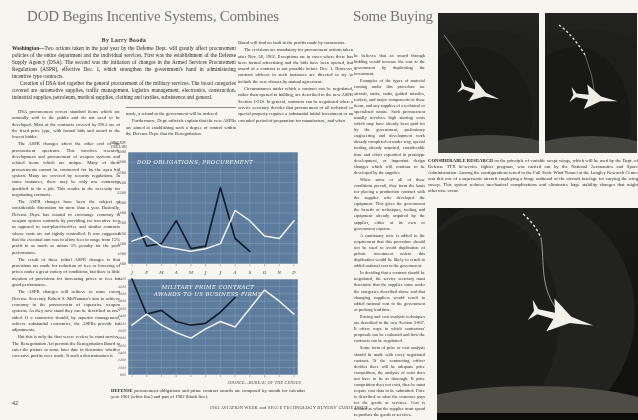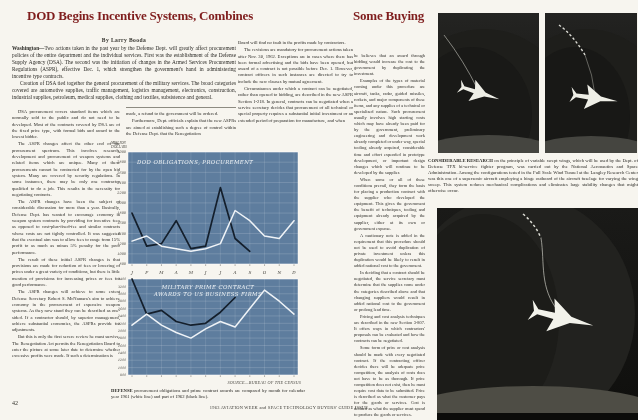--- a/index.html
+++ b/index.html
@@ -1,18 +1,18 @@
 <!DOCTYPE html>
 <html><head>
 <meta charset="utf-8">
 <style>
   html,body{margin:0;padding:0;background:#9a9a96;}
   .page{position:relative;width:638px;height:420px;background:#f7f5ef;overflow:hidden;
         font-family:"Liberation Serif",serif;color:#2b2a26;}
-  .hl{position:absolute;margin:0;font-weight:bold;font-size:13px;letter-spacing:-0.2px;color:#7f1d1d;white-space:nowrap;}
+  .hl{position:absolute;margin:0;font-weight:normal;font-size:15px;letter-spacing:-0.2px;color:#737373;white-space:nowrap;}
   .hl-left{left:27px;top:8px;}
   .hl-right{left:353px;top:8px;}
   .byline{position:absolute;left:12px;top:37px;width:224px;text-align:center;
           font-size:5.6px;font-weight:bold;letter-spacing:.4px;color:#33322c;}
   .intro{position:absolute;left:12px;top:45px;width:224px;font-size:5.3px;line-height:7px;text-align:justify;}
   .intro p{margin:0;}
   .intro p + p{text-indent:8px;}
   .lead{font-weight:bold;}
   .col-rule{position:absolute;left:126px;top:107px;width:110px;height:1px;background:#8d8b81;}
   .tcol{position:absolute;font-size:4.6px;line-height:6.3px;text-align:justify;overflow:hidden;}

